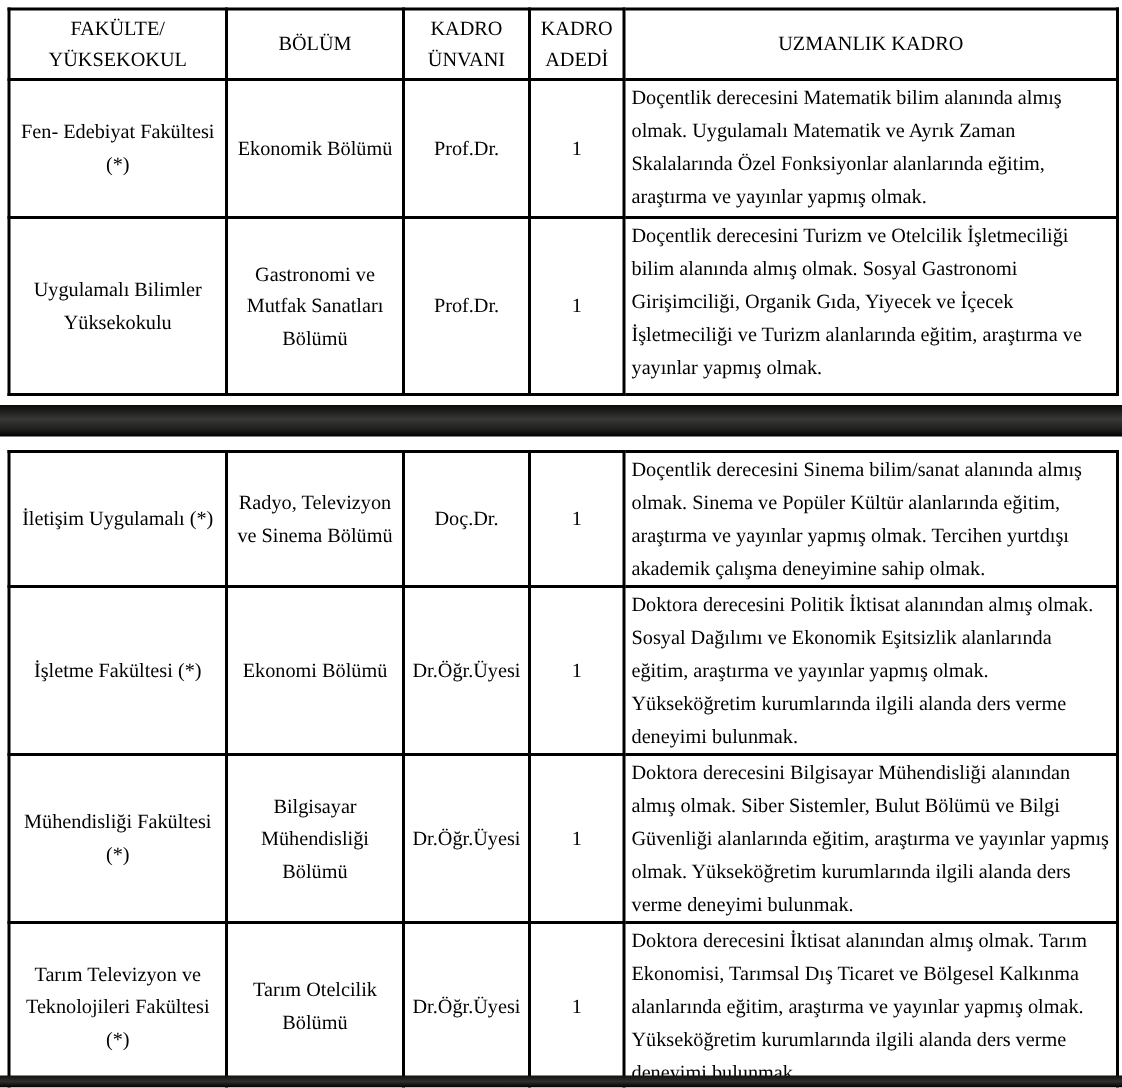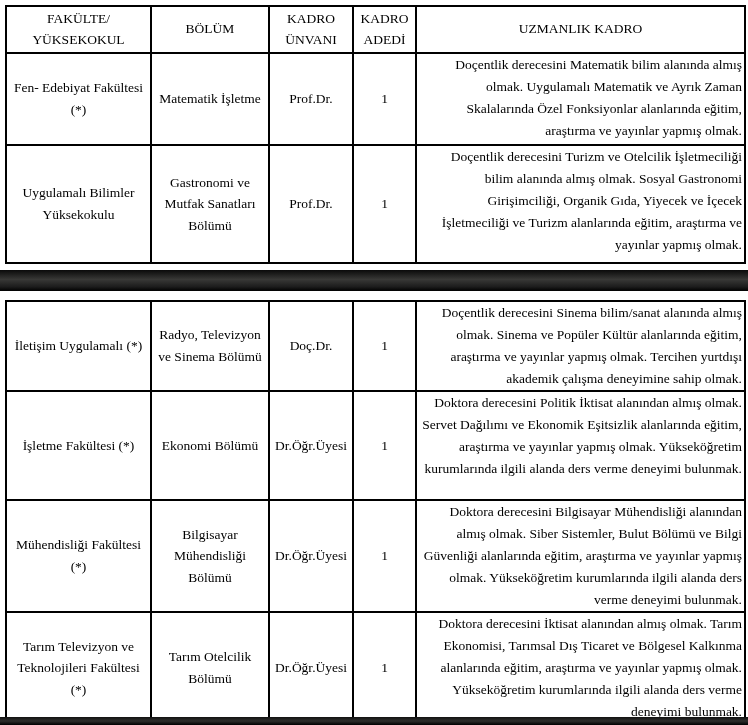--- a/index.html
+++ b/index.html
@@ -33,21 +33,21 @@
     line-height: 1.5;
     padding: 2px;
   }
   .c-center {
     text-align: center;
     vertical-align: middle;
     line-height: 1.6;
     padding: 2px 4px;
   }
   .c-spec {
-    text-align: right;
+    text-align: left;
     vertical-align: top;
     line-height: 22px;
     padding: 0 2px 0 4px;
   }
   .hrow   { height: 47px; margin-left: 23px; }
   .row-1  { height: 92px; }
   .row-2  { height: 118px; }
   .row-3  { height: 88px; }
   .row-4  { height: 109px; }
   .row-5  { height: 108px; }
@@ -83,21 +83,21 @@
 YÜKSEKOKUL</th>
     <th>BÖLÜM</th>
     <th>KADRO
 ÜNVANI</th>
     <th>KADRO
 ADEDİ</th>
     <th>UZMANLIK KADRO</th>
   </tr>
   <tr class="row-1">
     <td class="c-center">Fen- Edebiyat Fakültesi (*)</td>
-    <td class="c-center">Matematik İşletme</td>
+    <td class="c-center">Ekonomik Bölümü</td>
     <td class="c-center">Prof.Dr.</td>
     <td class="c-center">1</td>
     <td class="c-spec">Doçentlik derecesini Matematik bilim alanında almış olmak. Uygulamalı Matematik ve Ayrık Zaman Skalalarında Özel Fonksiyonlar alanlarında eğitim, araştırma ve yayınlar yapmış olmak.</td>
   </tr>
   <tr class="row-2">
     <td class="c-center">Uygulamalı Bilimler Yüksekokulu</td>
     <td class="c-center">Gastronomi ve Mutfak Sanatları Bölümü</td>
     <td class="c-center">Prof.Dr.</td>
     <td class="c-center">1</td>
     <td class="c-spec">Doçentlik derecesini Turizm ve Otelcilik İşletmeciliği bilim alanında almış olmak. Sosyal Gastronomi Girişimciliği, Organik Gıda, Yiyecek ve İçecek İşletmeciliği ve Turizm alanlarında eğitim, araştırma ve yayınlar yapmış olmak.</td>
@@ -121,21 +121,21 @@
     <td class="c-center">Radyo, Televizyon ve Sinema Bölümü</td>
     <td class="c-center">Doç.Dr.</td>
     <td class="c-center">1</td>
     <td class="c-spec">Doçentlik derecesini Sinema bilim/sanat alanında almış olmak. Sinema ve Popüler Kültür alanlarında eğitim, araştırma ve yayınlar yapmış olmak. Tercihen yurtdışı akademik çalışma deneyimine sahip olmak.</td>
   </tr>
   <tr class="row-4">
     <td class="c-center">İşletme Fakültesi (*)</td>
     <td class="c-center">Ekonomi Bölümü</td>
     <td class="c-center">Dr.Öğr.Üyesi</td>
     <td class="c-center">1</td>
-    <td class="c-spec">Doktora derecesini Politik İktisat alanından almış olmak. Servet Dağılımı ve Ekonomik Eşitsizlik alanlarında eğitim, araştırma ve yayınlar yapmış olmak. Yükseköğretim kurumlarında ilgili alanda ders verme deneyimi bulunmak.</td>
+    <td class="c-spec">Doktora derecesini Politik İktisat alanından almış olmak. Sosyal Dağılımı ve Ekonomik Eşitsizlik alanlarında eğitim, araştırma ve yayınlar yapmış olmak. Yükseköğretim kurumlarında ilgili alanda ders verme deneyimi bulunmak.</td>
   </tr>
   <tr class="row-5">
     <td class="c-center">Mühendisliği Fakültesi (*)</td>
     <td class="c-center">Bilgisayar Mühendisliği Bölümü</td>
     <td class="c-center">Dr.Öğr.Üyesi</td>
     <td class="c-center">1</td>
     <td class="c-spec">Doktora derecesini Bilgisayar Mühendisliği alanından almış olmak.  Siber Sistemler, Bulut Bölümü ve Bilgi Güvenliği alanlarında eğitim, araştırma ve yayınlar yapmış olmak. Yükseköğretim kurumlarında ilgili alanda ders verme deneyimi bulunmak.</td>
   </tr>
   <tr class="row-6">
     <td class="c-center">Tarım Televizyon ve Teknolojileri Fakültesi (*)</td>

